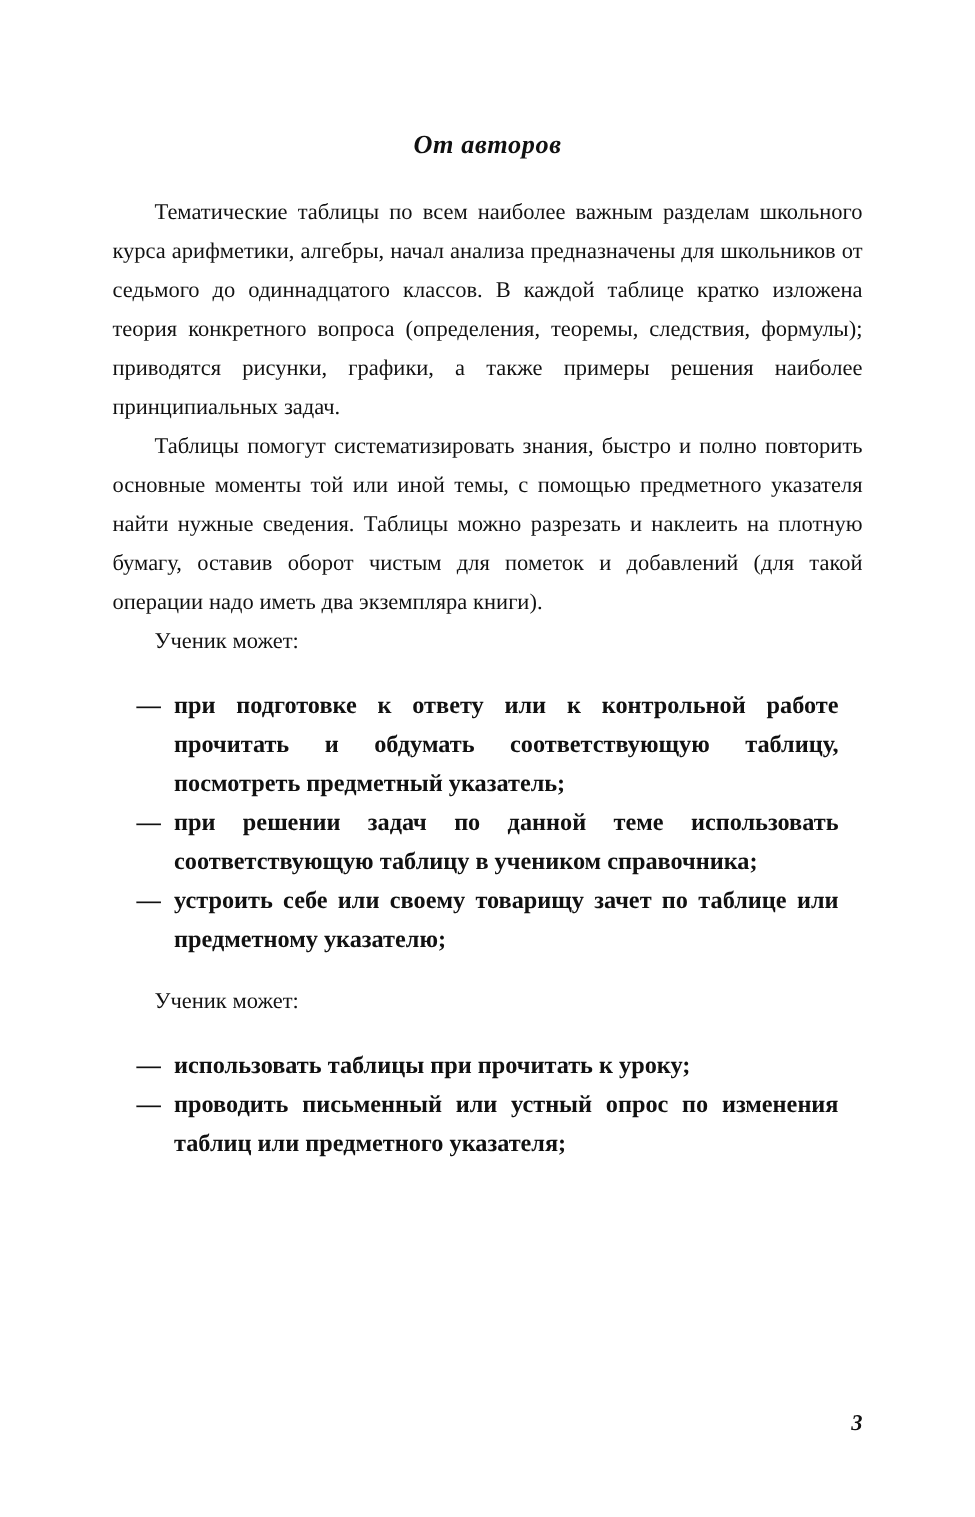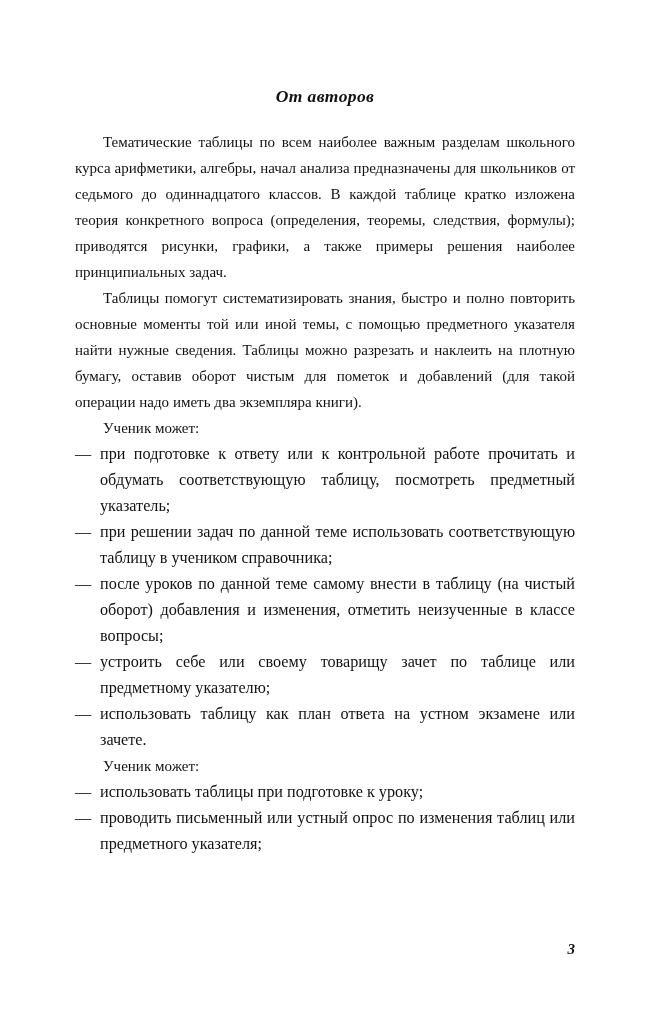--- a/index.html
+++ b/index.html
@@ -51,23 +51,24 @@
     text-indent: 28px;
     margin: 0;
     hyphens: none;
     word-spacing: 0.1px;
   }
 
   .para .lead-em {
   }
 
   .list {
-    margin: 0;
+    margin: 16px;
     padding: 0;
     list-style: none;
+    font-weight: bold;
   }
 
   .list-item {
     font-size: 16.2px;
     line-height: 26px;
     text-align: justify;
     text-justify: inter-word;
     margin: 0;
     padding-left: 25px;
     text-indent: -25px;
@@ -106,29 +107,27 @@
 
     <p class="para">Тематические таблицы по всем наиболее важным разделам школьного курса арифметики, алгебры, начал анализа предназначены для школьников от седьмого до одиннадцатого классов. В каждой таблице кратко изложена теория конкретного вопроса (определения, теоремы, следствия, формулы); приводятся рисунки, графики, а также примеры решения наиболее принципиальных задач.</p>
 
     <p class="para">Таблицы помогут систематизировать знания, быстро и полно повторить основные моменты той или иной темы, с помощью предметного указателя найти нужные сведения. Таблицы можно разрезать и наклеить на плотную бумагу, оставив оборот чистым для пометок и добавлений (для такой операции надо иметь два экземпляра книги).</p>
 
     <p class="para"><span class="lead-em">Ученик</span><span> может:</span></p>
 
     <ul class="list">
       <li class="list-item"><span class="dash">—</span><span>при подготовке к ответу или к контрольной работе прочитать и обдумать соответствующую таблицу, посмотреть предметный указатель;</span></li>
       <li class="list-item"><span class="dash">—</span><span>при решении задач по данной теме использовать соответствующую  таблицу в учеником справочника;</span></li>
-      <li class="list-item"><span class="dash">—</span><span>после уроков по данной теме самому внести в таблицу (на чистый оборот) добавления и изменения, отметить неизученные в классе вопросы;</span></li>
       <li class="list-item"><span class="dash">—</span><span>устроить себе или своему товарищу зачет по таблице или предметному указателю;</span></li>
-      <li class="list-item"><span class="dash">—</span><span>использовать таблицу как план ответа на устном экзамене или зачете.</span></li>
     </ul>
 
     <p class="para"><span class="lead-em">Ученик</span><span> может:</span></p>
 
     <ul class="list">
-      <li class="list-item"><span class="dash">—</span><span>использовать таблицы при подготовке к уроку;</span></li>
+      <li class="list-item"><span class="dash">—</span><span>использовать таблицы при прочитать к уроку;</span></li>
       <li class="list-item"><span class="dash">—</span><span>проводить письменный или устный опрос по изменения таблиц или предметного указателя;</span></li>
 
     </ul>
 
   </div>
 
   <div class="page-number">3</div>
 
 </div>
 

